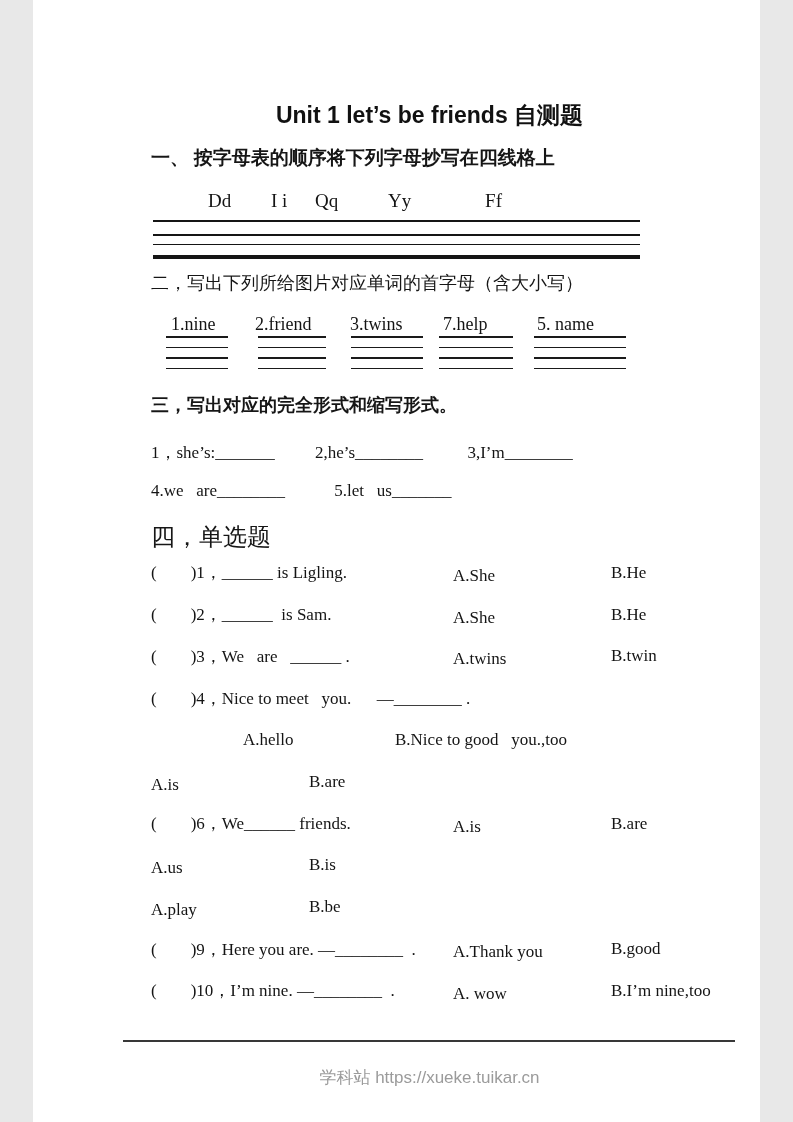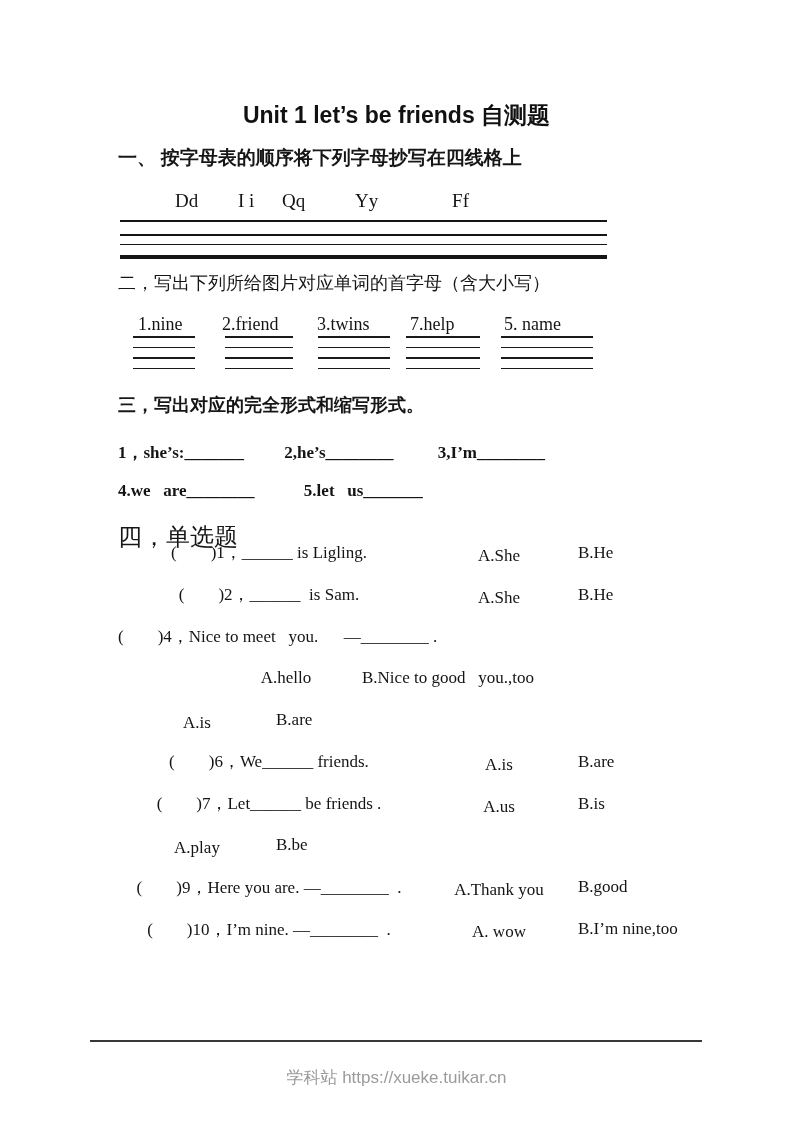--- a/index.html
+++ b/index.html
@@ -1,25 +1,25 @@
 <!DOCTYPE html>
 <html><head>
 <meta charset="utf-8">
 <style>
   html,body{margin:0;padding:0;background:#e8e8e8;}
   .page{
     position:relative;
-    width:793px;height:1122px;
+    width:727px;height:1122px;
     background:#ffffff;
     font-family:"Liberation Serif",serif;
     color:#141414;
     overflow:hidden;
     margin:0 auto;
   }
-  .pre{white-space:pre;font-weight:bold;}
+  .pre{white-space:pre;}
   .title{
     position:absolute;top:100px;left:0;width:793px;
     text-align:center;
     font-family:"Liberation Sans",sans-serif;
     font-weight:bold;font-size:23px;color:#111;
   }
   .s-heading{position:absolute;left:118px;font-size:19px;color:#161616;}
   .bold{font-weight:bold;}
   .s1-heading{top:145px;}
   .s2-heading{top:271px;font-size:18px;}
@@ -48,21 +48,21 @@
   .mini-grid .mln + .mln{margin-top:9px;}
 
   .s3-line{position:absolute;left:118px;font-size:17px;}
   .s3-line1{top:441px;}
   .s3-line2{top:481px;}
   .s3-line span{display:inline-block;}
   .s3-line1 span:nth-child(2){margin-left:36px;}
   .s3-line1 span:nth-child(3){margin-left:40px;}
   .s3-line2 span:nth-child(2){margin-left:45px;}
 
-  .questions{position:absolute;top:532px;left:118px;width:560px;text-align:center;}
+  .questions{position:absolute;top:552px;left:118px;width:560px;}
   .q-row{display:flex;align-items:center;height:41.8px;font-size:17px;}
   .q-stem{white-space:pre;min-width:302px;}
   .q-a{white-space:pre;min-width:158px;margin-top:6px;}
   .q-b{white-space:pre;}
   .q-opt-a{white-space:pre;margin-left:92px;min-width:152px;}
   .q-opt-b{white-space:pre;}
 
   .footer-line{position:absolute;top:1040px;left:90px;width:612px;height:2px;background:#383838;}
   .footer-text{
     position:absolute;top:1066px;left:0;width:793px;
@@ -149,37 +149,41 @@
       <span class="q-stem">(        )1，______ is Ligling.</span>
       <span class="q-a">A.She</span>
       <span class="q-b">B.He</span>
     </div>
     <div class="q-row">
       <span class="q-stem">(        )2，______  is Sam.</span>
       <span class="q-a">A.She</span>
       <span class="q-b">B.He</span>
     </div>
     <div class="q-row">
+      <span class="q-stem">(        )3，We   are   ______ .</span>
+      <span class="q-a">A.twins</span>
+      <span class="q-b">B.twin</span>
+    </div>
+    <div class="q-row">
       <span class="q-stem">(        )4，Nice to meet   you.      —________ .</span>
     </div>
     <div class="q-row">
       <span class="q-opt-a">A.hello</span>
       <span class="q-opt-b">B.Nice to good   you.,too</span>
     </div>
     <div class="q-row">
       <span class="q-a">A.is</span>
       <span class="q-b">B.are</span>
     </div>
     <div class="q-row">
       <span class="q-stem">(        )6，We______ friends.</span>
       <span class="q-a">A.is</span>
       <span class="q-b">B.are</span>
     </div>
     <div class="q-row">
-      <span class="q-stem">(        )7，Let______ be friends .</span>
       <span class="q-a">A.us</span>
       <span class="q-b">B.is</span>
     </div>
     <div class="q-row">
       <span class="q-a">A.play</span>
       <span class="q-b">B.be</span>
     </div>
     <div class="q-row">
       <span class="q-stem">(        )9，Here you are. —________  .</span>
       <span class="q-a">A.Thank you</span>

